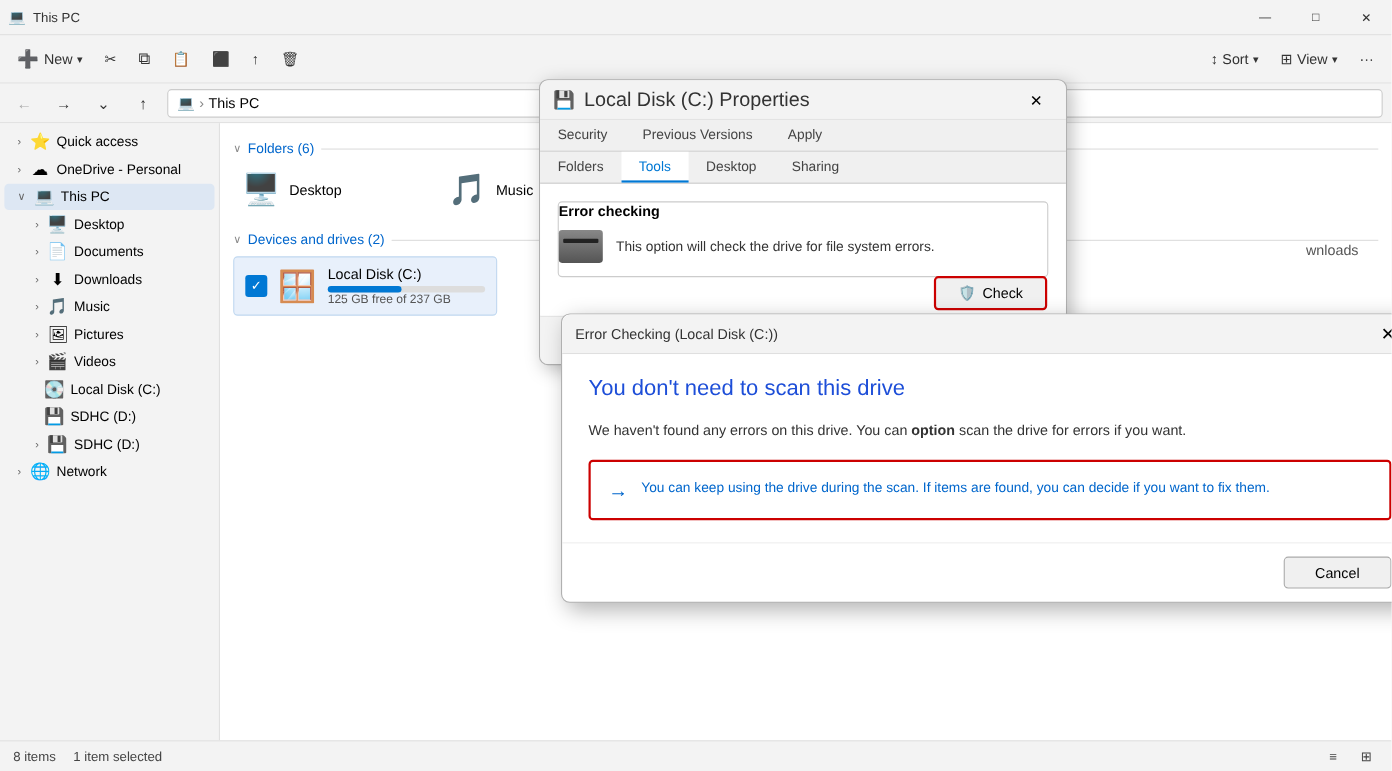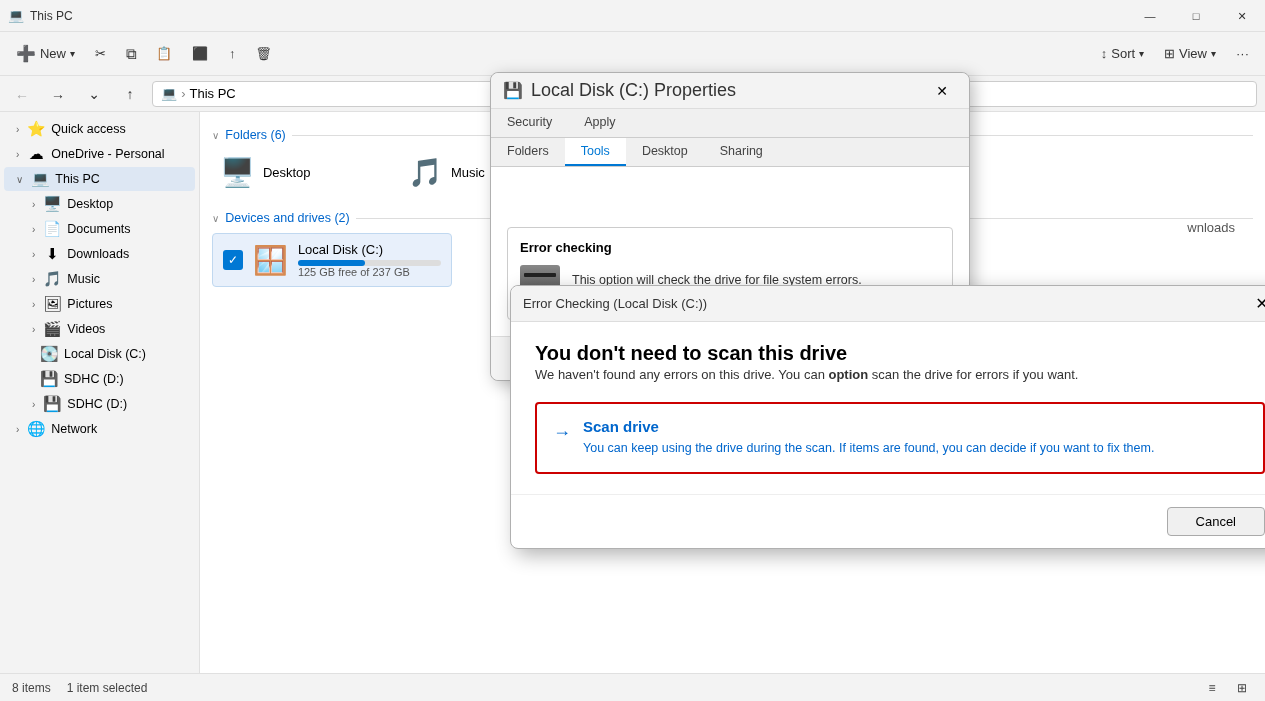--- a/index.html
+++ b/index.html
@@ -305,22 +305,20 @@
     }
 
     .dialog-content {
       background: white;
       padding: 16px;
       min-height: 120px;
     }
     .error-checking-section {
       border: 1px solid #ccc;
       border-radius: 4px;
-      padding: 12px;
-      margin-top: 44px;
     }
     .section-title { font-size: 13px; font-weight: 600; margin-bottom: 10px; }
     .error-row {
       display: flex;
       align-items: center;
       gap: 12px;
       margin-bottom: 12px;
     }
     .drive-thumb {
       width: 40px;
@@ -407,23 +405,23 @@
       display: flex;
       align-items: center;
       justify-content: center;
     }
 
     .ec-content {
       padding: 20px 24px 16px;
     }
     .ec-headline {
       font-size: 20px;
-      color: #000000;
-      margin-bottom: 0;
-      font-weight: 700;
+      color: #1d4ed8;
+      margin-bottom: 16px;
+      font-weight: 400;
     }
     .ec-body {
       font-size: 13px;
       color: #333;
       line-height: 1.6;
       margin-bottom: 16px;
     }
     .ec-body strong { font-weight: 600; }
 
     .scan-drive-option {
@@ -657,20 +655,21 @@
 <div class="dialog-overlay">
   <div class="properties-dialog">
     <div class="dialog-title-bar">
       <span class="dialog-title-icon">💾</span>
       <span class="dialog-title-text">Local Disk (C:) Properties</span>
       <button class="dialog-close-btn">✕</button>
     </div>
     <div class="dialog-tabs">
       <div class="tabs-row">
         <div class="tab-item">Security</div>
+        <div class="tab-item">Previous Versions</div>
         <div class="tab-item">Apply</div>
       </div>
       <div class="tabs-row">
         <div class="tab-item">Folders</div>
         <div class="tab-item active">Tools</div>
         <div class="tab-item">Desktop</div>
         <div class="tab-item">Sharing</div>
       </div>
     </div>
     <div class="dialog-content">
@@ -701,21 +700,20 @@
       <button class="ec-close-btn">✕</button>
     </div>
     <div class="ec-content">
       <div class="ec-headline">You don't need to scan this drive</div>
       <div class="ec-body">
         We haven't found any errors on this drive. You can <strong>option</strong> scan the drive for errors if you want.
       </div>
       <div class="scan-drive-option">
         <span class="arrow-icon">→</span>
         <div class="scan-option-content">
-          <div class="scan-option-title">Scan drive</div>
           <div class="scan-option-desc">You can keep using the drive during the scan. If items are found, you can decide if you want to fix them.</div>
         </div>
       </div>
     </div>
     <div class="ec-footer">
       <button class="cancel-btn">Cancel</button>
     </div>
   </div>
 </div>
 

